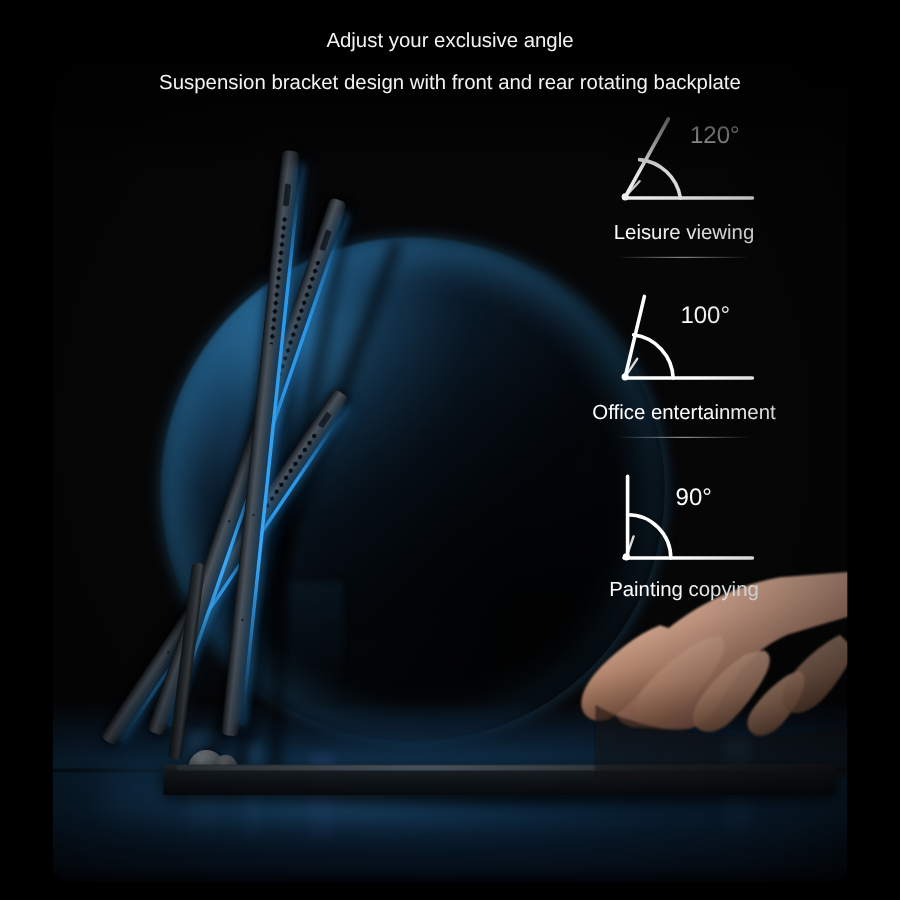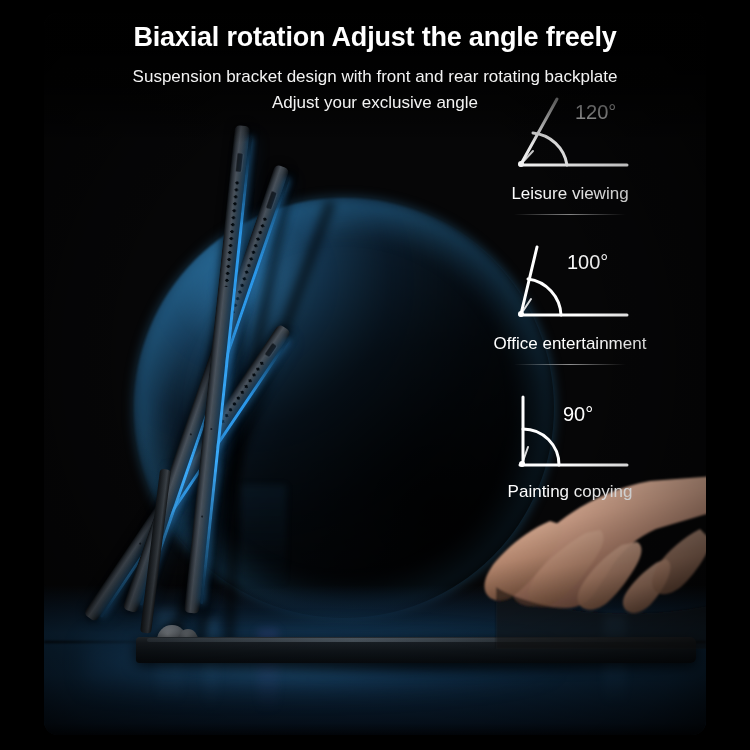--- a/index.html
+++ b/index.html
@@ -470,23 +470,22 @@
 
           <path d="M300,70 C284,78 268,92 258,106 C250,118 250,130 258,134
                    C266,138 278,132 287,122 C298,110 308,94 312,82 Z" fill="url(#skin2)" opacity="0.8"></path>
 
           <path d="M96,128 C118,142 160,152 206,154 C248,156 290,152 330,142 L330,190 L96,190 Z" fill="rgba(20,14,12,0.55)"></path>
         </g>
       </svg>
     </div>
 
     <div class="header">
-      <div class="title">Biaxial rotation Adjust the angle freely</div>
+      <div class="subtitle" style="margin-top:0;">Adjust your exclusive angle</div>
       <div class="subtitle">Suspension bracket design with front and rear rotating backplate</div>
-      <div class="subtitle" style="margin-top:0;">Adjust your exclusive angle</div>
     </div>
 
     <div class="angle-column">
 
       <div class="angle-block">
         <div class="angle-diagram">
           <svg width="150" height="96" viewBox="0 0 150 96" xmlns="http://www.w3.org/2000/svg">
             <g stroke="#ffffff" stroke-width="3" fill="none" stroke-linecap="round">
 
               <line x1="25" y1="80" x2="132" y2="80"></line>

